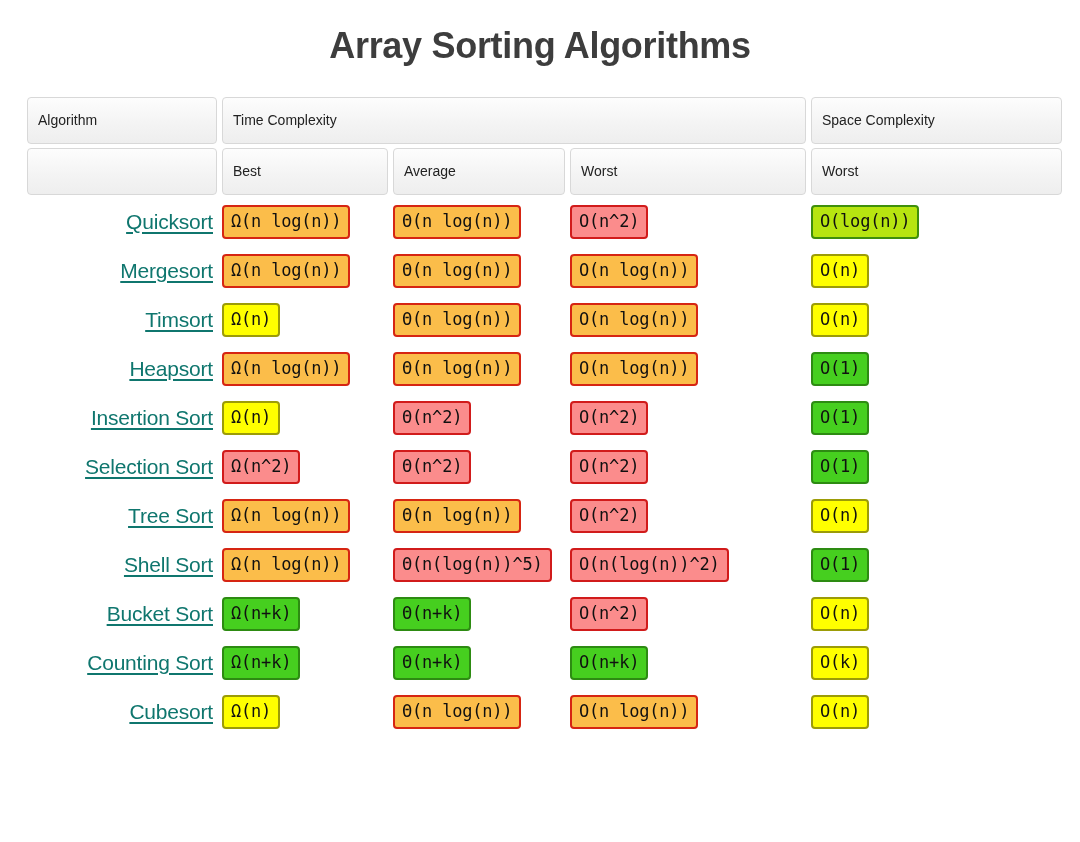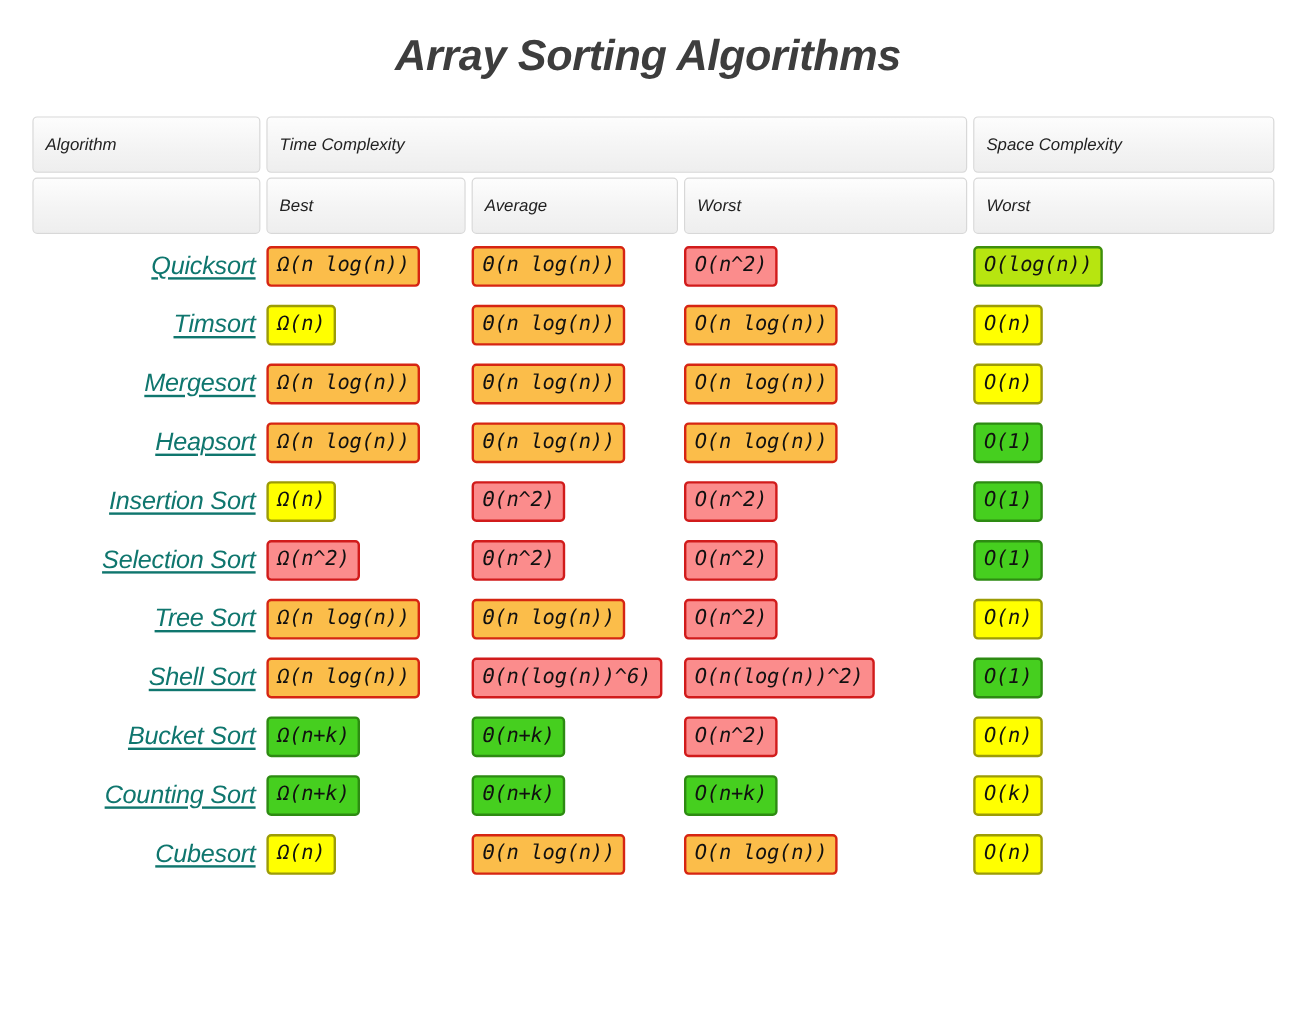--- a/index.html
+++ b/index.html
@@ -13,21 +13,20 @@
     font-family: "Liberation Sans", sans-serif;
     -webkit-font-smoothing: antialiased;
     overflow: hidden;
   }
 
   .page {
     position: relative;
     width: 1080px;
     height: 842px;
     box-sizing: border-box;
-    font-style: italic;
   }
 
   
   .title {
     text-align: center;
     font-size: 36px;
     font-weight: bold;
     color: #3d3d3d;
     letter-spacing: -0.3px;
     padding-top: 24px;
@@ -159,29 +158,29 @@
       </thead>
       <tbody id="table-body">
           <tr>
             <td class="algo-cell"><span class="algo-link">Quicksort</span></td>
             <td class="cx-cell"><span class="badge orange">Ω(n log(n))</span></td>
             <td class="cx-cell"><span class="badge orange">Θ(n log(n))</span></td>
             <td class="cx-cell"><span class="badge red">O(n^2)</span></td>
             <td class="cx-cell"><span class="badge lime">O(log(n))</span></td>
           </tr>
           <tr>
+            <td class="algo-cell"><span class="algo-link">Mergesort</span></td>
+            <td class="cx-cell"><span class="badge orange">Ω(n log(n))</span></td>
+            <td class="cx-cell"><span class="badge orange">Θ(n log(n))</span></td>
+            <td class="cx-cell"><span class="badge orange">O(n log(n))</span></td>
+            <td class="cx-cell"><span class="badge yellow">O(n)</span></td>
+          </tr>
+          <tr>
             <td class="algo-cell"><span class="algo-link">Timsort</span></td>
             <td class="cx-cell"><span class="badge yellow">Ω(n)</span></td>
-            <td class="cx-cell"><span class="badge orange">Θ(n log(n))</span></td>
-            <td class="cx-cell"><span class="badge orange">O(n log(n))</span></td>
-            <td class="cx-cell"><span class="badge yellow">O(n)</span></td>
-          </tr>
-          <tr>
-            <td class="algo-cell"><span class="algo-link">Mergesort</span></td>
-            <td class="cx-cell"><span class="badge orange">Ω(n log(n))</span></td>
             <td class="cx-cell"><span class="badge orange">Θ(n log(n))</span></td>
             <td class="cx-cell"><span class="badge orange">O(n log(n))</span></td>
             <td class="cx-cell"><span class="badge yellow">O(n)</span></td>
           </tr>
           <tr>
             <td class="algo-cell"><span class="algo-link">Heapsort</span></td>
             <td class="cx-cell"><span class="badge orange">Ω(n log(n))</span></td>
             <td class="cx-cell"><span class="badge orange">Θ(n log(n))</span></td>
             <td class="cx-cell"><span class="badge orange">O(n log(n))</span></td>
             <td class="cx-cell"><span class="badge green">O(1)</span></td>
@@ -203,21 +202,21 @@
           <tr>
             <td class="algo-cell"><span class="algo-link">Tree Sort</span></td>
             <td class="cx-cell"><span class="badge orange">Ω(n log(n))</span></td>
             <td class="cx-cell"><span class="badge orange">Θ(n log(n))</span></td>
             <td class="cx-cell"><span class="badge red">O(n^2)</span></td>
             <td class="cx-cell"><span class="badge yellow">O(n)</span></td>
           </tr>
           <tr>
             <td class="algo-cell"><span class="algo-link">Shell Sort</span></td>
             <td class="cx-cell"><span class="badge orange">Ω(n log(n))</span></td>
-            <td class="cx-cell"><span class="badge red">Θ(n(log(n))^6)</span></td>
+            <td class="cx-cell"><span class="badge red">Θ(n(log(n))^5)</span></td>
             <td class="cx-cell"><span class="badge red">O(n(log(n))^2)</span></td>
             <td class="cx-cell"><span class="badge green">O(1)</span></td>
           </tr>
           <tr>
             <td class="algo-cell"><span class="algo-link">Bucket Sort</span></td>
             <td class="cx-cell"><span class="badge green">Ω(n+k)</span></td>
             <td class="cx-cell"><span class="badge green">Θ(n+k)</span></td>
             <td class="cx-cell"><span class="badge red">O(n^2)</span></td>
             <td class="cx-cell"><span class="badge yellow">O(n)</span></td>
           </tr>

